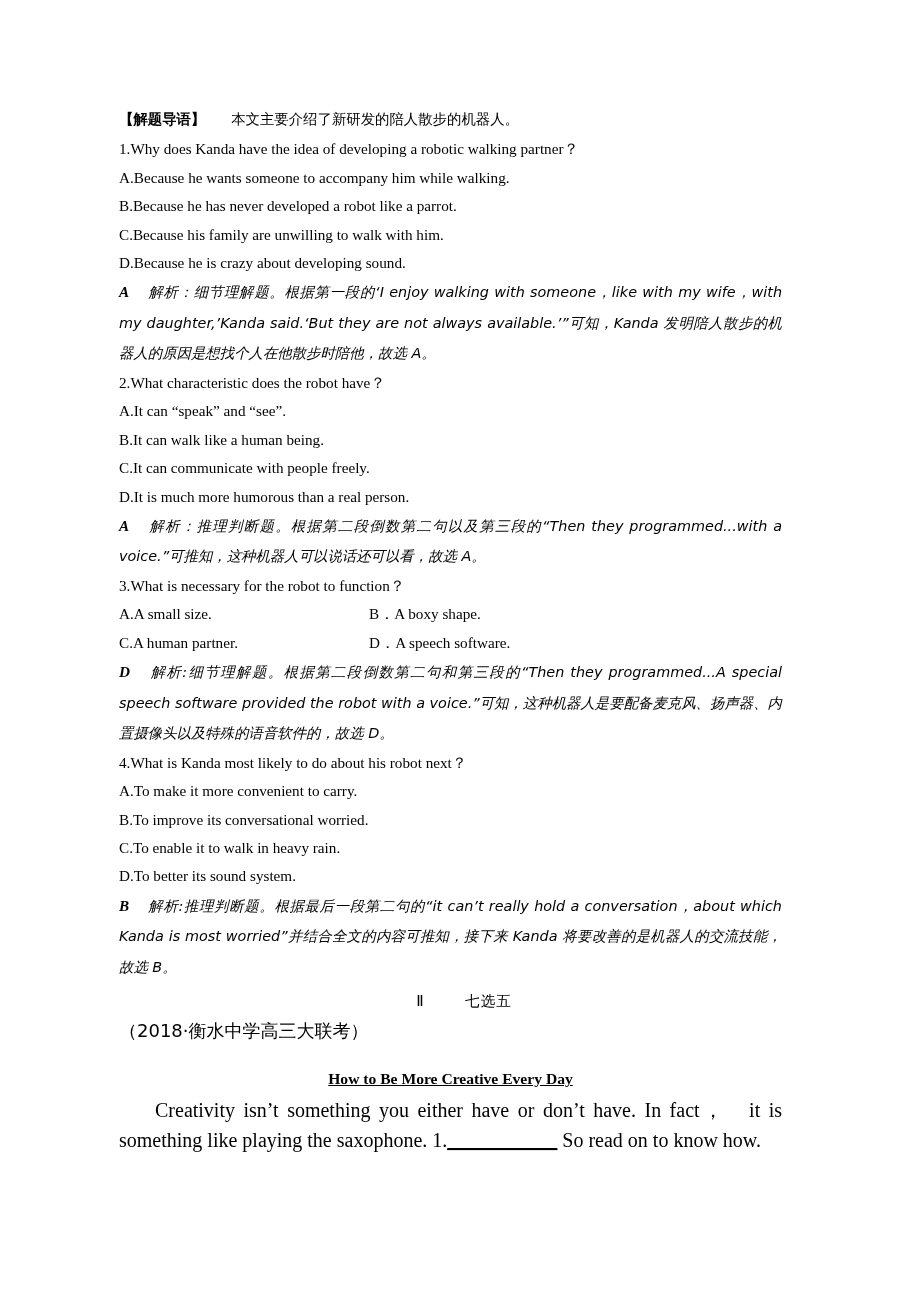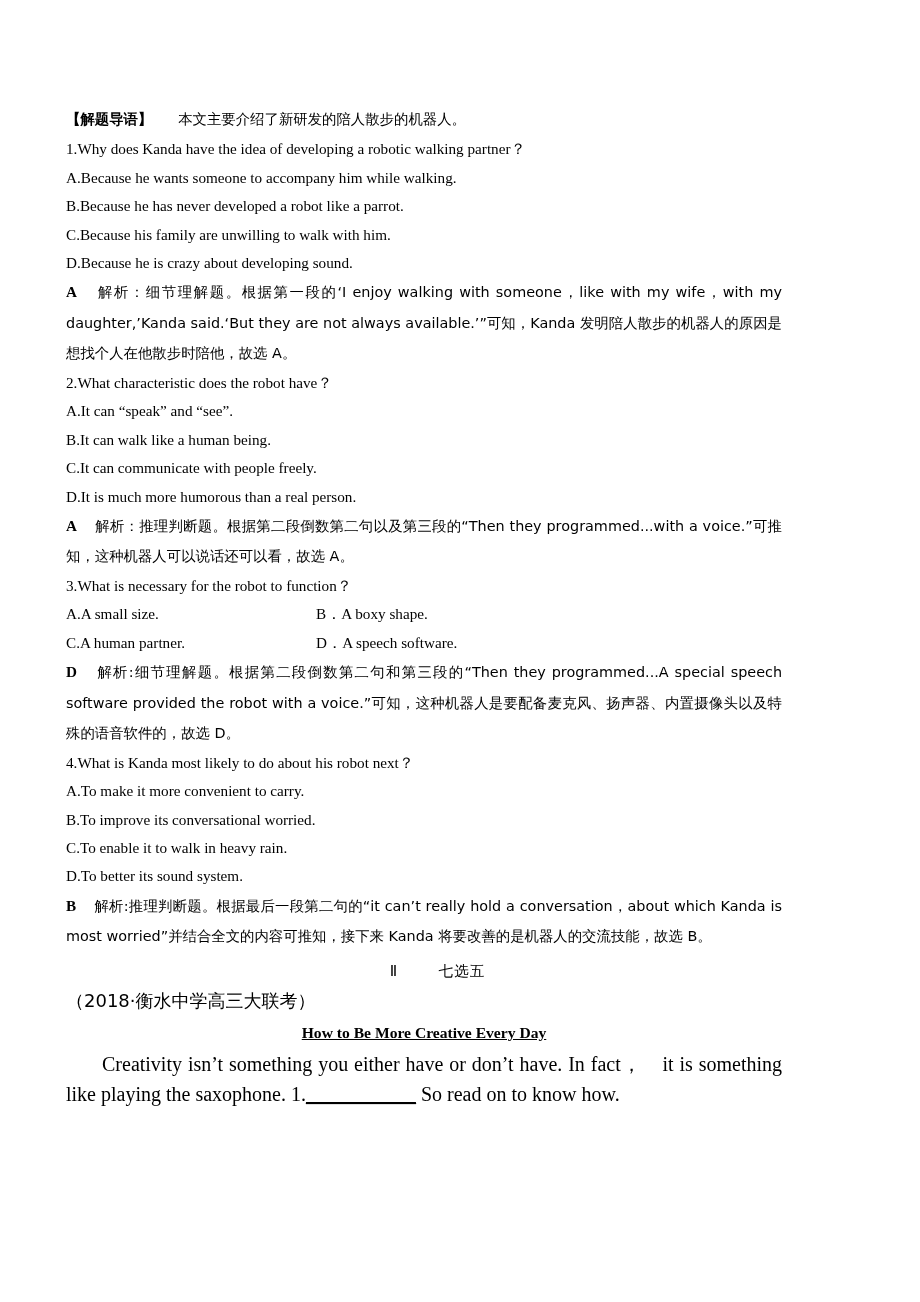--- a/index.html
+++ b/index.html
@@ -13,21 +13,21 @@
     font-family: "Liberation Serif", serif;
     color: #000000;
     position: relative;
   }
   .page {
     position: absolute;
     left: 0; top: 0;
     width: 920px;
     height: 913px;
     box-sizing: border-box;
-    padding: 105px 138px 0 66px;
+    padding: 105px 138px 0 119px;
   }
   .line {
     font-size: 15.2px;
     line-height: 28.4px;
     white-space: nowrap;
   }
   .para {
     font-size: 15.2px;
     line-height: 29.5px;
   }
@@ -53,20 +53,21 @@
     font-size: 15.2px;
     line-height: 28.4px;
   }
   .opt-left {
     display: inline-block;
     width: 250px;
   }
   .just {
     text-align: justify;
     text-justify: inter-ideograph;
+    font-style: italic;
   }
   .sec-head {
     font-size: 15.2px;
     line-height: 30px;
     margin-top: 4px;
     text-align: center;
   }
   .sec-num {
     display: inline-block;
     width: 26px;
@@ -80,21 +81,21 @@
     font-family: "DejaVu Sans", sans-serif;
     font-size: 18px;
     line-height: 29px;
   }
   .title {
     text-align: center;
     font-weight: bold;
     font-size: 15.6px;
     line-height: 32px;
     text-decoration: underline;
-    margin-top: 2px;
+    margin-top: 18px;
   }
   .body-para {
     font-size: 20px;
     line-height: 30px;
     text-align: justify;
   }
   .blank-ul {
     text-decoration: underline;
   }
 </style>

